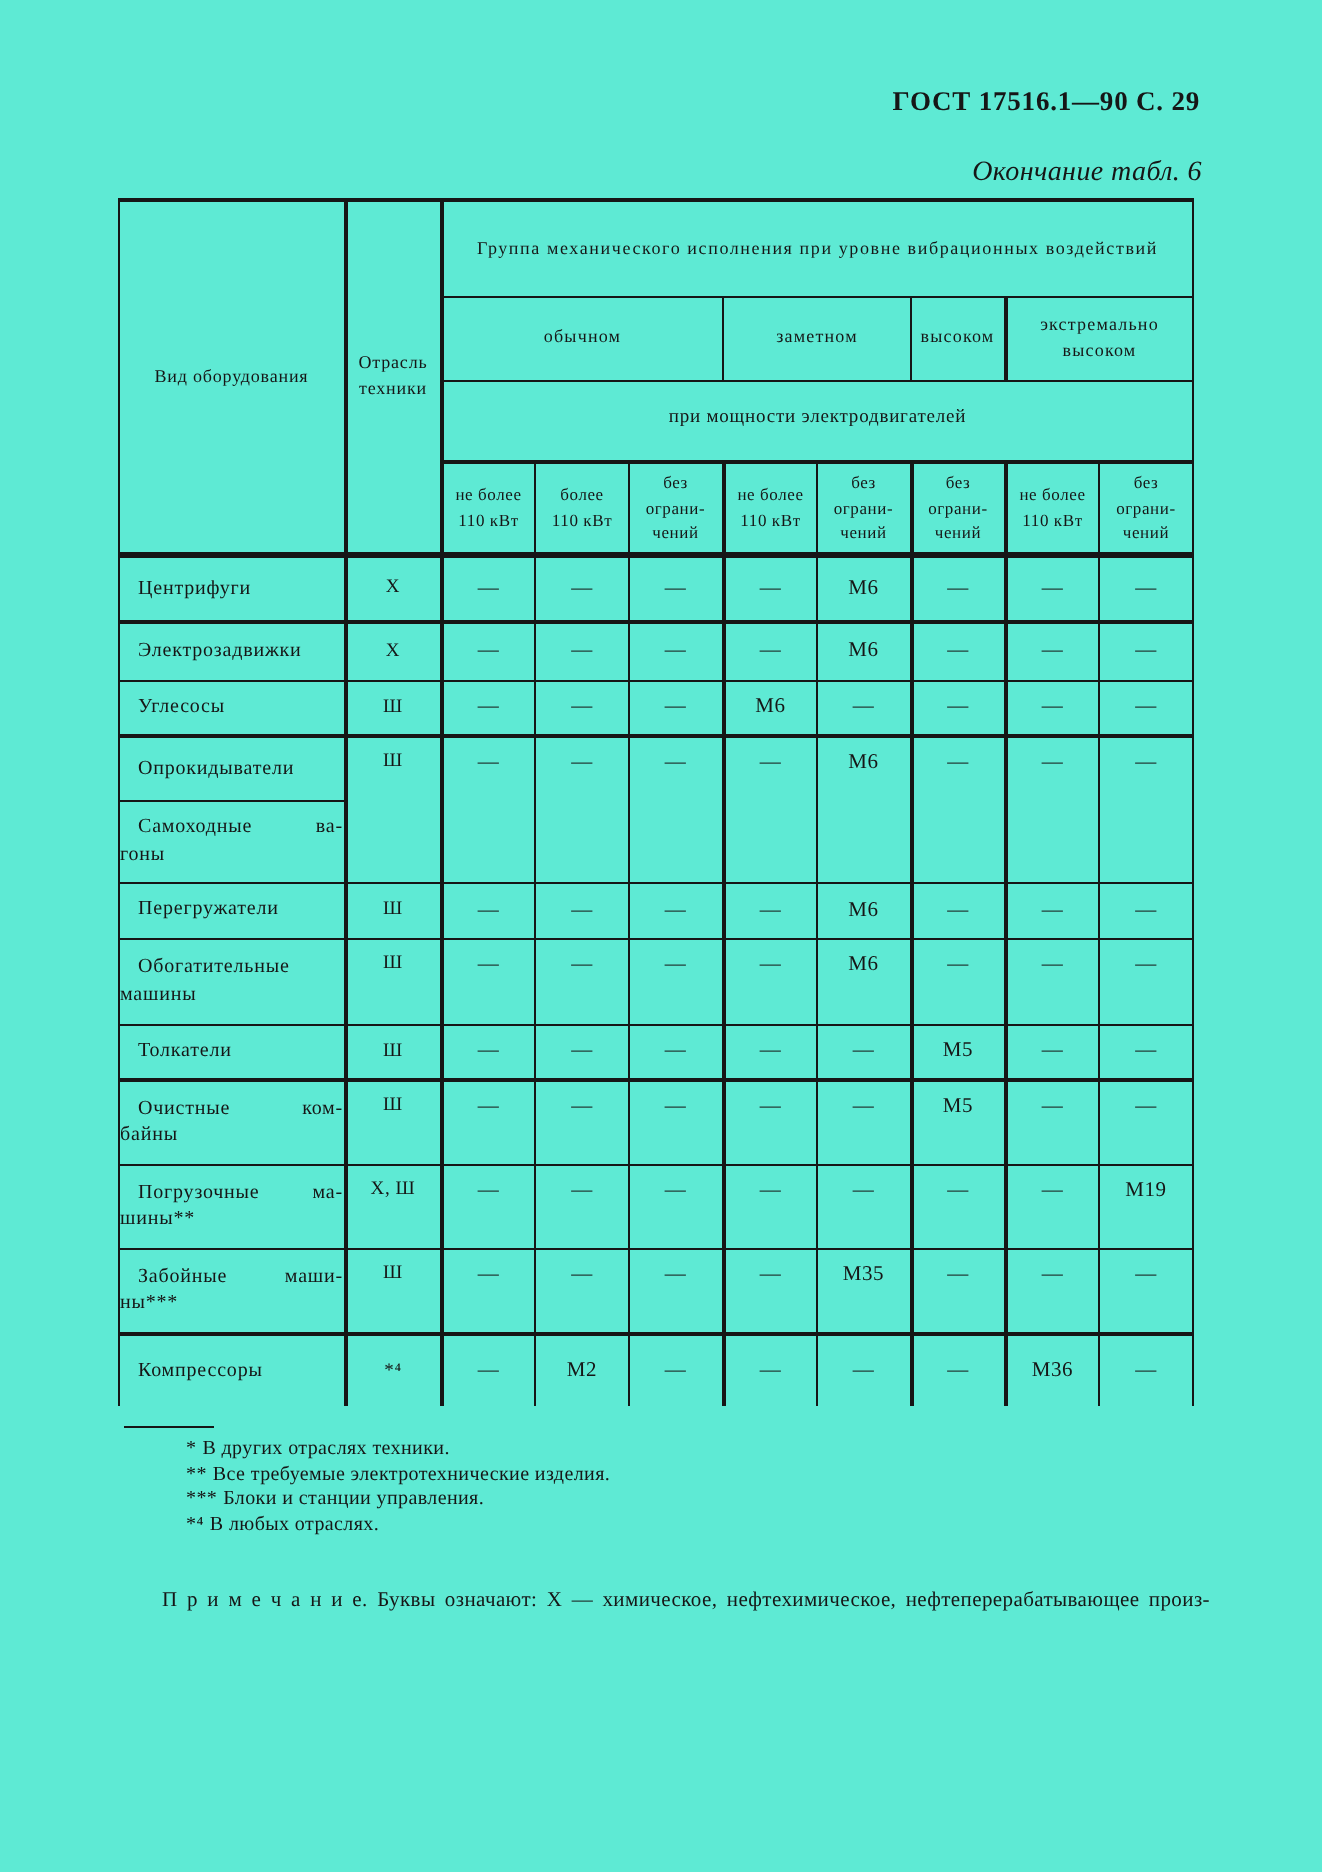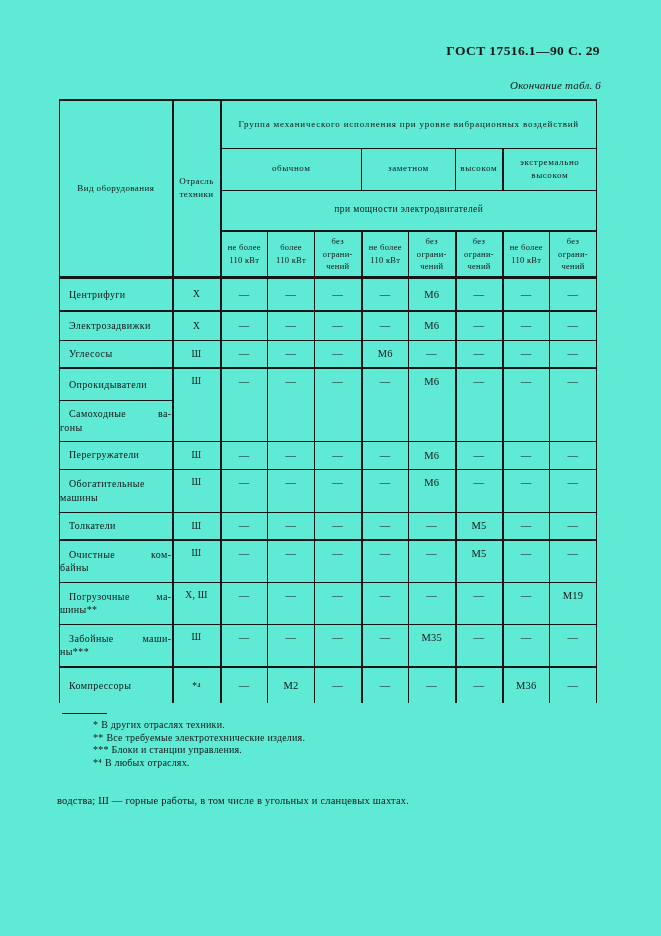--- a/index.html
+++ b/index.html
@@ -12,21 +12,21 @@
     overflow:hidden;
   }
   .page { position:absolute; inset:0; background:#5eead4; }
 
   .doc-ref {
     position:absolute; top:43px; right:61px;
     font-weight:bold; font-size:13.5px; letter-spacing:0.4px;
   }
   .caption {
     position:absolute; top:79px; right:60px;
-    font-style:italic; font-size:11px; letter-spacing:0.2px;
+    font-style:italic; font-size:14px; letter-spacing:0.2px;
   }
 
   table.tbl {
     position:absolute; left:59px; top:99px;
     border-collapse:collapse; table-layout:fixed;
     border:none;
   }
   .tbl th, .tbl td {
     border:1px solid #161616;
     padding:0;
@@ -296,16 +296,16 @@
   <div class="fn-rule"></div>
 
   <div class="footnotes">
     <div class="fn-line"><span class="fn-marker">*</span><span>В других отраслях техники.</span></div>
     <div class="fn-line"><span class="fn-marker">**</span><span>Все требуемые электротехнические изделия.</span></div>
     <div class="fn-line"><span class="fn-marker">***</span><span>Блоки и станции управления.</span></div>
     <div class="fn-line"><span class="fn-marker">*⁴</span><span>В любых отраслях.</span></div>
   </div>
 
   <div class="note">
-    <div class="note-l2">водства; Ш — горные работы, в том числе в угольных и сланцевых шахтах.</div>
+    <div class="note-l1"><span>П р и м е ч а н и е.</span> <span>Буквы означают: Х — химическое, нефтехимическое, нефтеперерабатывающее произ-</span></div>
   </div>
 
 </div>
 
 </body></html>

